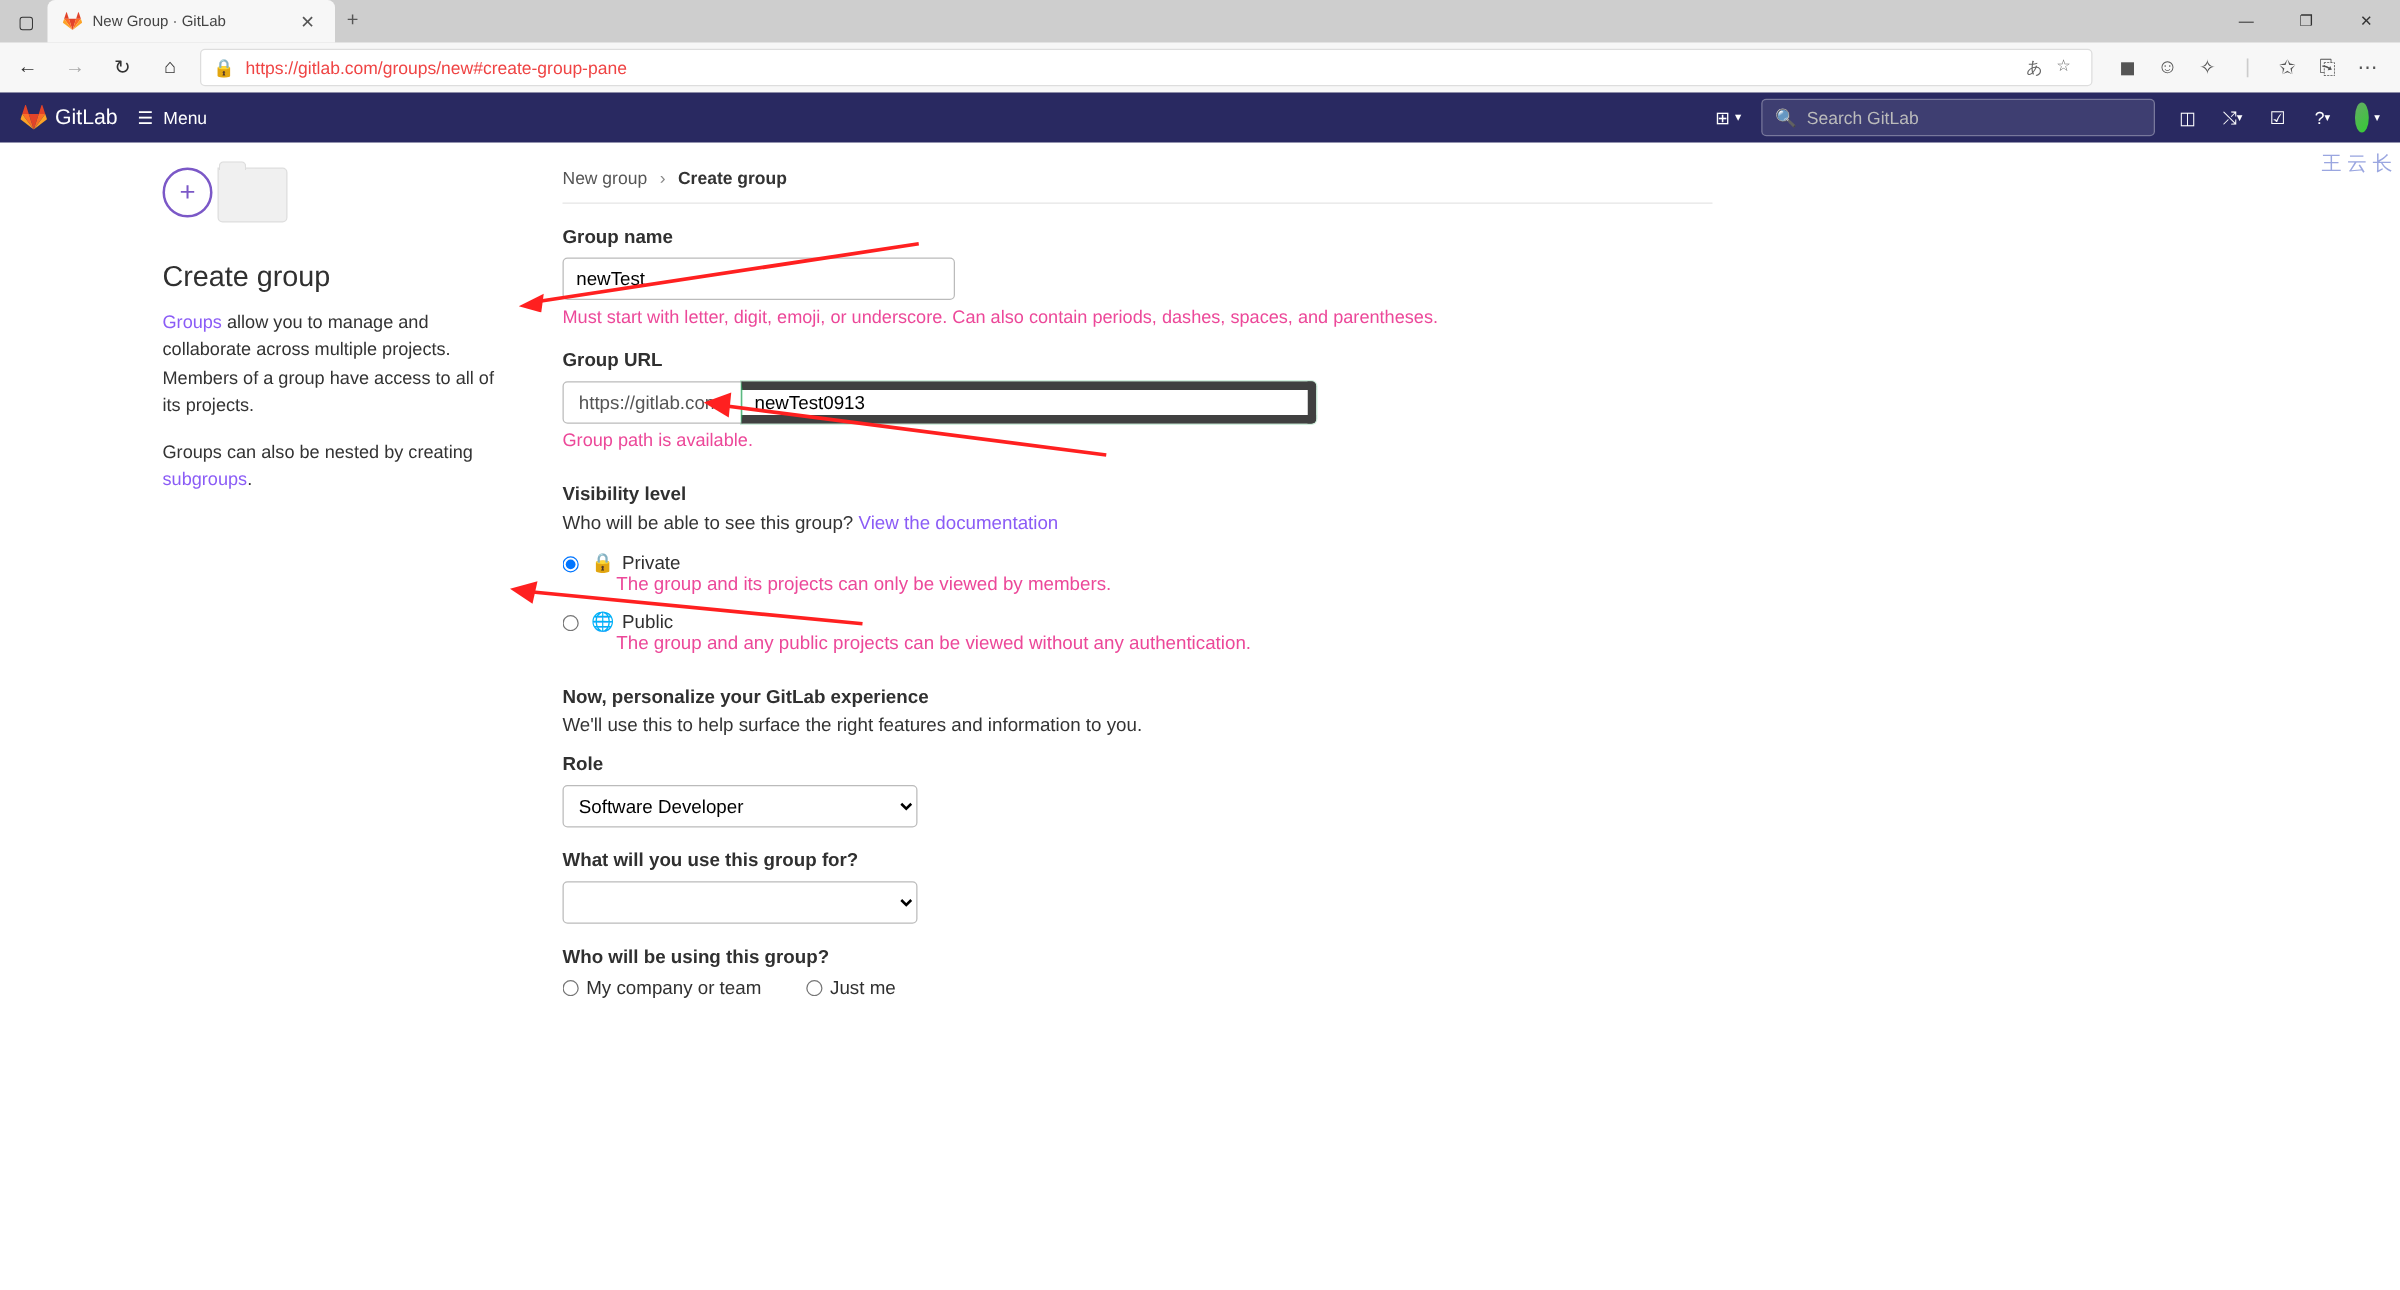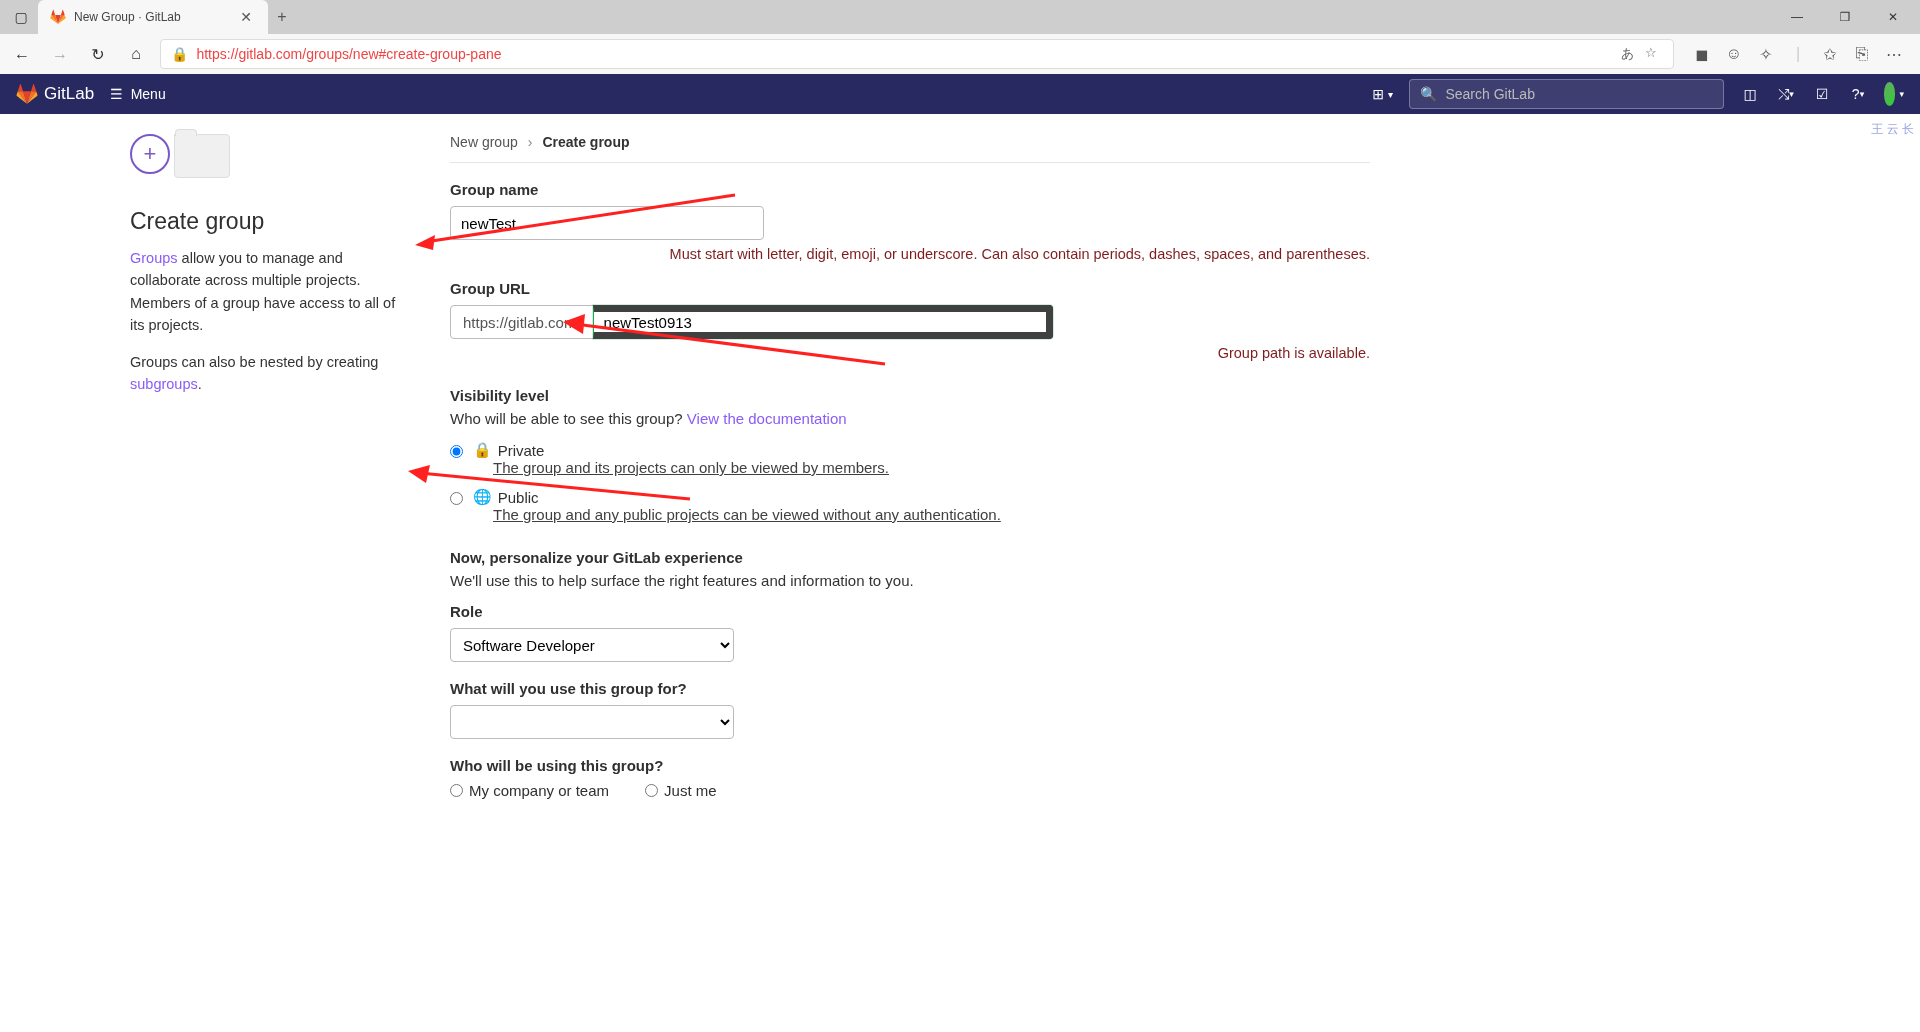--- a/index.html
+++ b/index.html
@@ -49,45 +49,45 @@
 .link { color: #8b5cf6; text-decoration: none; }
 
 .main { flex: 1; max-width: 920px; }
 .breadcrumb { display: flex; align-items: center; gap: 10px; font-size: 14px; color: #555; padding-bottom: 12px; border-bottom: 1px solid #e5e5e5; margin-bottom: 18px; }
 .breadcrumb .sep { color: #888; }
 .breadcrumb .current { font-weight: 600; color: #333; }
 
 .form-group { margin-bottom: 18px; }
 .label { font-weight: 600; font-size: 15px; margin-bottom: 8px; display: block; }
 .input { width: 314px; height: 34px; border: 1px solid #bbb; border-radius: 4px; padding: 0 10px; font-size: 15px; }
-.help-text { font-size: 14.5px; color: #7f1d1d; margin-top: 6px; text-align: right; }
+.help-text { font-size: 14.5px; color: #ec4899; margin-top: 6px; }
 
 .url-row { display: flex; }
 .url-prefix { height: 34px; border: 1px solid #bbb; border-radius: 4px 0 0 4px; padding: 0 12px; display: flex; align-items: center; background: #fff; font-size: 15px; color: #555; }
 .url-input { height: 34px; border: 7px solid #404040; border-left: 1px solid #1aaa55; border-radius: 0 4px 4px 0; padding: 0 10px; font-size: 15px; width: 460px; margin-left: -1px; outline: none; box-shadow: 0 0 0 1px rgba(26,170,85,.2); }
 
 .section-title { font-weight: 600; font-size: 15px; margin-bottom: 6px; margin-top: 26px; }
 .section-sub { font-size: 15px; color: #333; margin-bottom: 14px; }
 
 .radio-row { display: flex; align-items: flex-start; gap: 10px; margin-bottom: 12px; }
 .radio-row input[type=radio] { margin-top: 4px; }
 .radio-label { display: flex; align-items: center; gap: 6px; font-size: 15px; }
-.radio-desc { font-size: 15px; color: #404040; margin-left: 20px; text-decoration: underline; }
+.radio-desc { font-size: 15px; color: #ec4899; margin-left: 20px; }
 
 .select { width: 284px; height: 34px; border: 1px solid #bbb; border-radius: 4px; padding: 0 8px; font-size: 15px; background: #fff; }
 
 .radio-inline { display: flex; gap: 36px; margin-top: 8px; }
 .radio-inline label { display: flex; align-items: center; gap: 6px; font-size: 15px; }
 
 
 .arrow { position: absolute; pointer-events: none; }
 .arrow-line { stroke: #ff2020; stroke-width: 3; fill: none; }
 .arrow-head { fill: #ff2020; }
 
-.side-badge { position: fixed; right: 6px; top: 122px; font-size: 12px; color: #9aa6e0; line-height: 1.3; writing-mode: horizontal-tb; }
+.side-badge { position: fixed; right: 6px; top: 122px; font-size: 16px; color: #9aa6e0; line-height: 1.3; writing-mode: horizontal-tb; }
 </style>
 </head>
 <body>
 
 <div class="browser-chrome">
   <div class="tab-bar">
     <div class="tab-panel-icon">▢</div>
     <div class="tab">
       <svg width="16" height="16" viewBox="0 0 16 16">
           <path fill="#e24329" d="M8 15l2.9-9H5.1z"></path>

